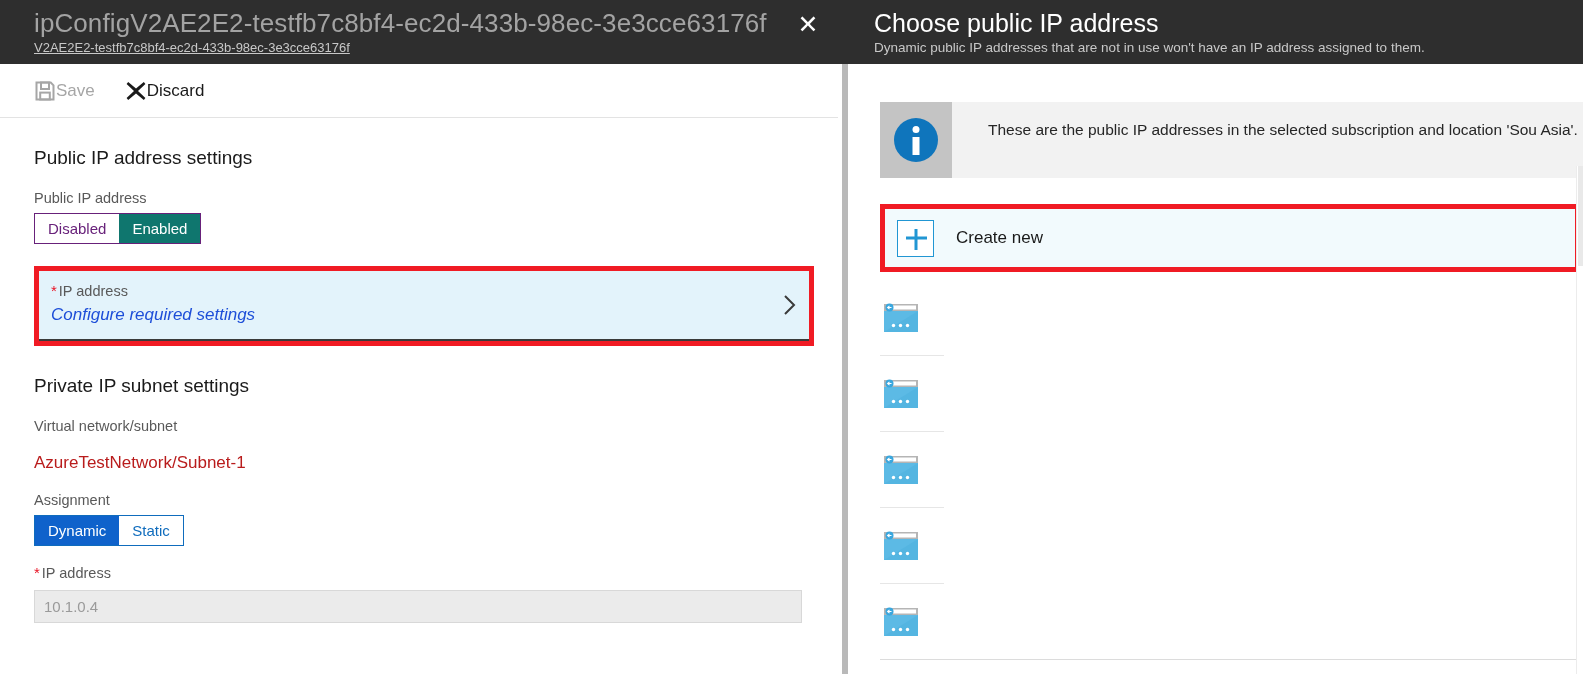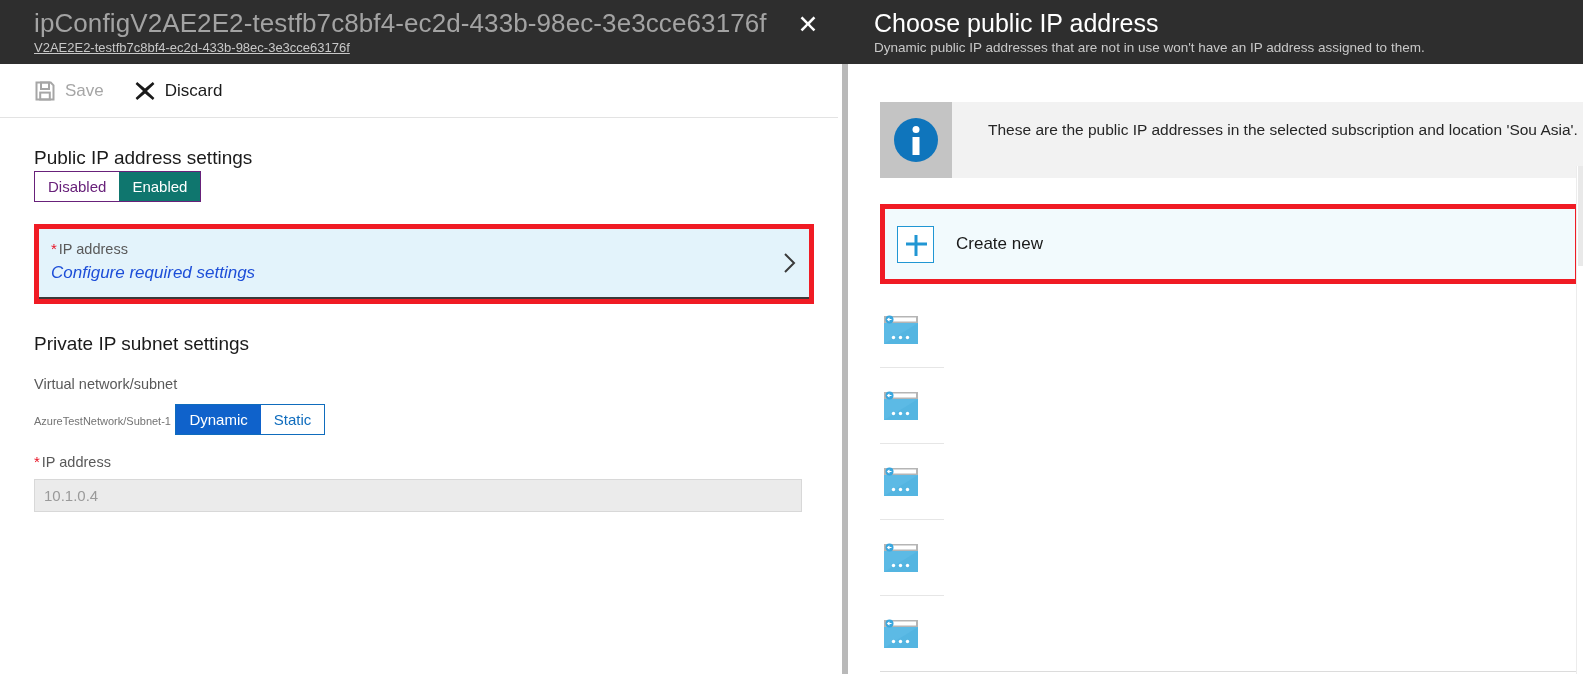--- a/index.html
+++ b/index.html
@@ -62,21 +62,20 @@
   .toolbar {
     height: 54px;
     border-bottom: 1px solid #e3e3e3;
     display: flex;
     align-items: center;
     padding-left: 34px;
     background: #ffffff;
   }
   .tb-btn {
     display: flex; align-items: center;
-    gap: 9px;
     margin-right: 30px;
     cursor: pointer;
     user-select: none;
   }
   .tb-btn .tb-label { font-size: 17px; color: #1a1a1a; font-weight:400; }
   .tb-btn.disabled .tb-label { color: #a6a6a6; }
   .tb-icon { width: 22px; height: 22px; display:block; }
 
   
   .blade-body { padding: 0 34px; }
@@ -150,22 +149,22 @@
     margin-top: 2px;
   }
   .chev {
     position: absolute;
     right: 12px; top: 50%;
     transform: translateY(-50%);
     width: 14px; height: 22px;
   }
 
   .link {
-    font-size: 11px;
-    color: #737373;
+    font-size: 17px;
+    color: #b91c1c;
     line-height: 20px;
     margin-top: 12px;
     cursor: pointer;
     display: inline-block;
   }
 
   .disabled-input {
     width: 768px;
     height: 33px;
     background: #ebebeb;
@@ -262,21 +261,21 @@
   }
 
   
   .create-highlight {
     margin: 26px 0 0 32px;
     border: 5px solid #f01b24;
     width: 700px;
   }
   .create-row {
     background: #f2fafd;
-    height: 70px;
+    height: 58px;
     display: flex;
     align-items: center;
     padding-left: 12px;
     cursor: pointer;
   }
   .plus-box {
     width: 37px; height: 37px;
     border: 1px solid #2196d3;
     background: #ffffff;
     position: relative;
@@ -367,20 +366,21 @@
         </span>
         <span class="tb-label">Discard</span>
       </div>
 
     </div>
 
     <div class="blade-body">
 
       <div class="section-title">Public IP address settings</div>
 
+      <div class="field-label">Public IP address</div>
 
       <div class="seg purple">
         <div class="seg-opt">Disabled</div>
         <div class="seg-opt on">Enabled</div>
       </div>
 
       <div class="highlight-wrap">
         <div class="req-row">
           <div class="req-label">
             <span class="req-star">*</span><span>IP address</span>
@@ -392,20 +392,21 @@
             </svg>
           </span>
         </div>
       </div>
 
       <div class="section-title">Private IP subnet settings</div>
 
       <div class="field-label">Virtual network/subnet</div>
       <a class="link">AzureTestNetwork/Subnet-1</a>
 
+      <div class="field-label">Assignment</div>
 
       <div class="seg blue">
         <div class="seg-opt on">Dynamic</div>
         <div class="seg-opt">Static</div>
       </div>
 
       <div class="field-label">
         <span class="req-star">*</span><span>IP address</span>
       </div>
 

